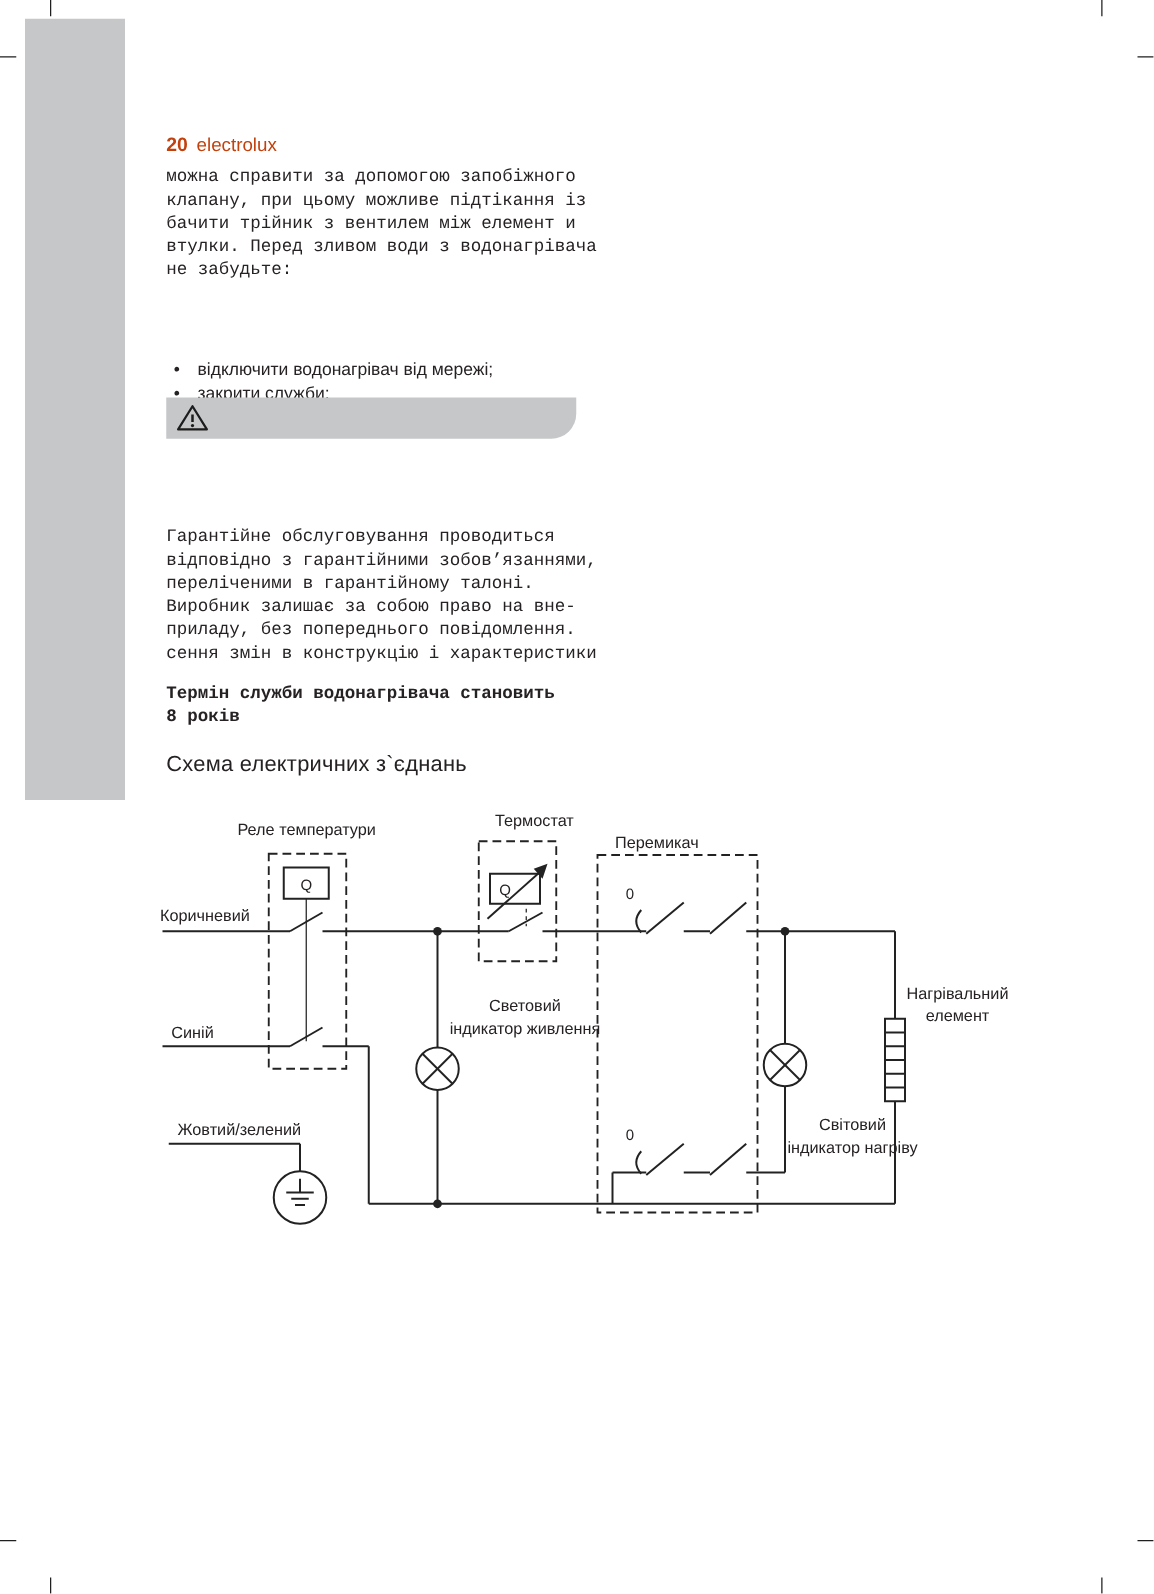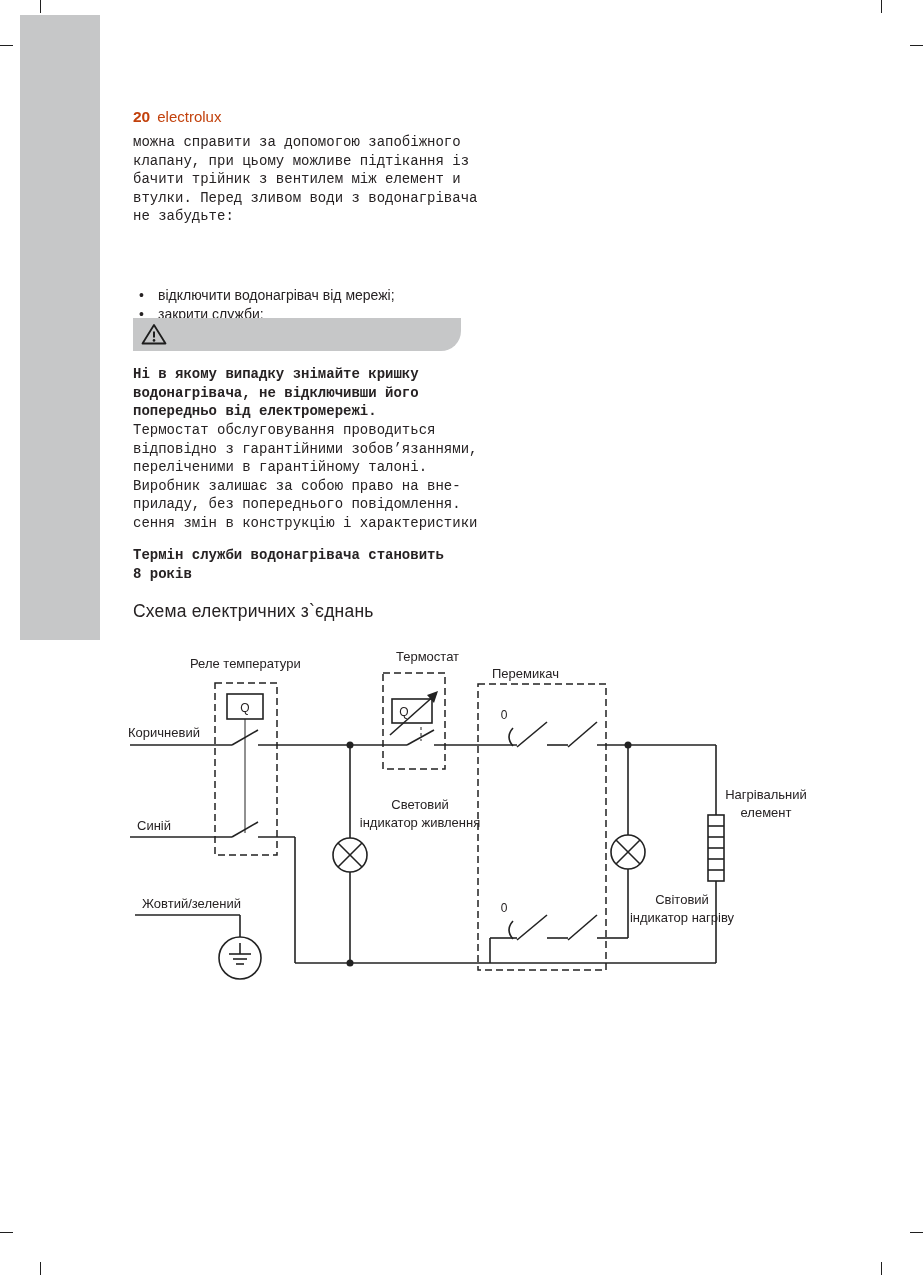--- a/index.html
+++ b/index.html
@@ -66,28 +66,23 @@
   </div>
 
   <div class="banner">
     <svg class="tri" width="28" height="25" viewBox="0 0 28 25">
       <path d="M14 3 L25.5 21.5 L2.5 21.5 Z" fill="none" stroke="#1d1d1d" stroke-width="1.8" stroke-linejoin="round"></path>
       <line x1="14" y1="9.5" x2="14" y2="15.5" stroke="#1d1d1d" stroke-width="2"></line>
       <circle cx="14" cy="18.4" r="1.3" fill="#1d1d1d"></circle>
     </svg>
   </div>
 
-  <div class="textblock b" style="top:365px">
-    <div>Ні в якому випадку знімайте кришку</div>
-    <div>водонагрівача, не відключивши його</div>
-    <div>попередньо від електромережі.</div>
-  </div>
 
   <div class="textblock" style="top:421px">
-    <div>Термостат обслуговування проводиться</div>
+    <div>Гарантійне обслуговування проводиться</div>
     <div>відповідно з гарантійними зобов’язаннями,</div>
     <div>переліченими в гарантійному талоні.</div>
     <div>Виробник залишає за собою право на вне-</div>
     <div>приладу, без попереднього повідомлення.</div>
     <div>сення змін в конструкцію і характеристики</div>
   </div>
 
   <div class="textblock b" style="top:546px">
     <div>Термін служби водонагрівача становить</div>
     <div>8 років</div>

